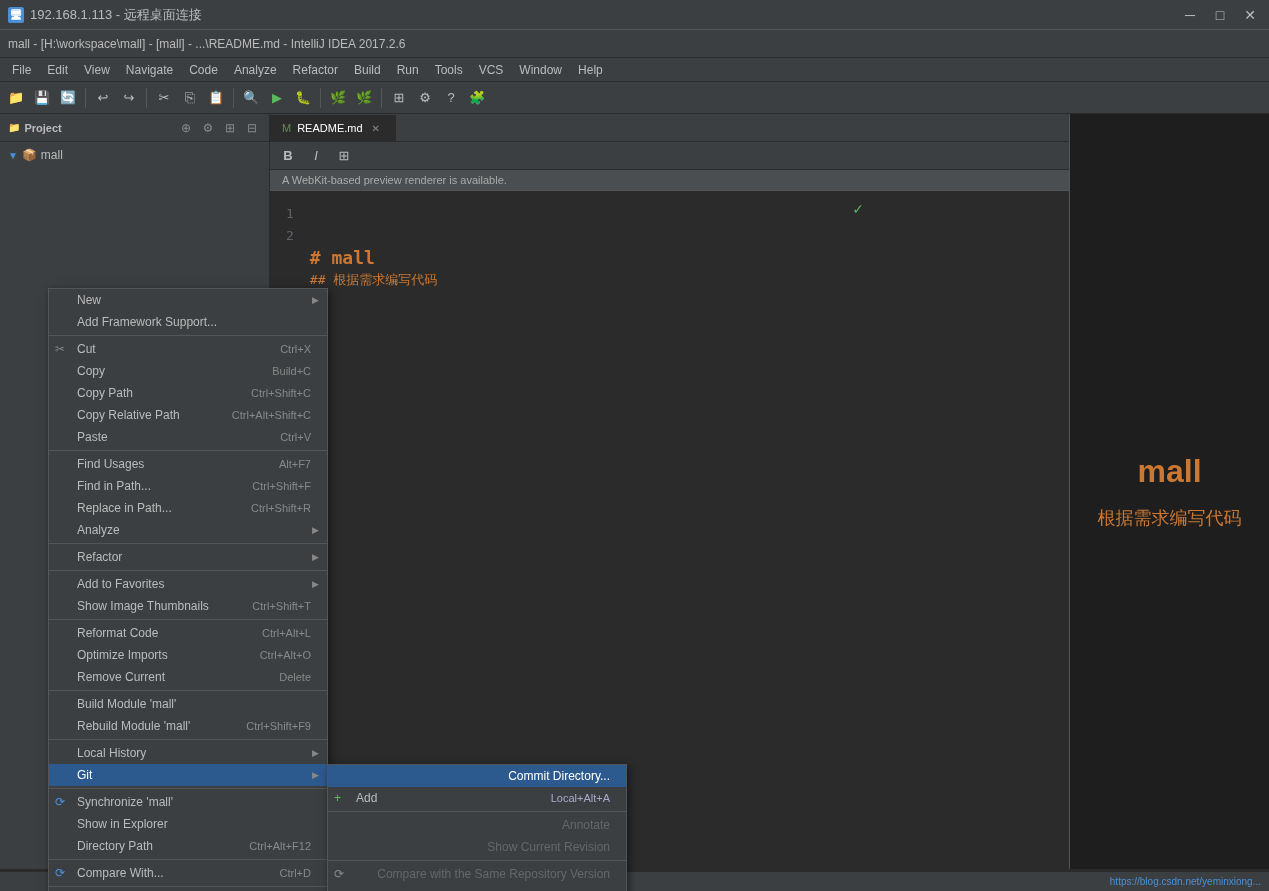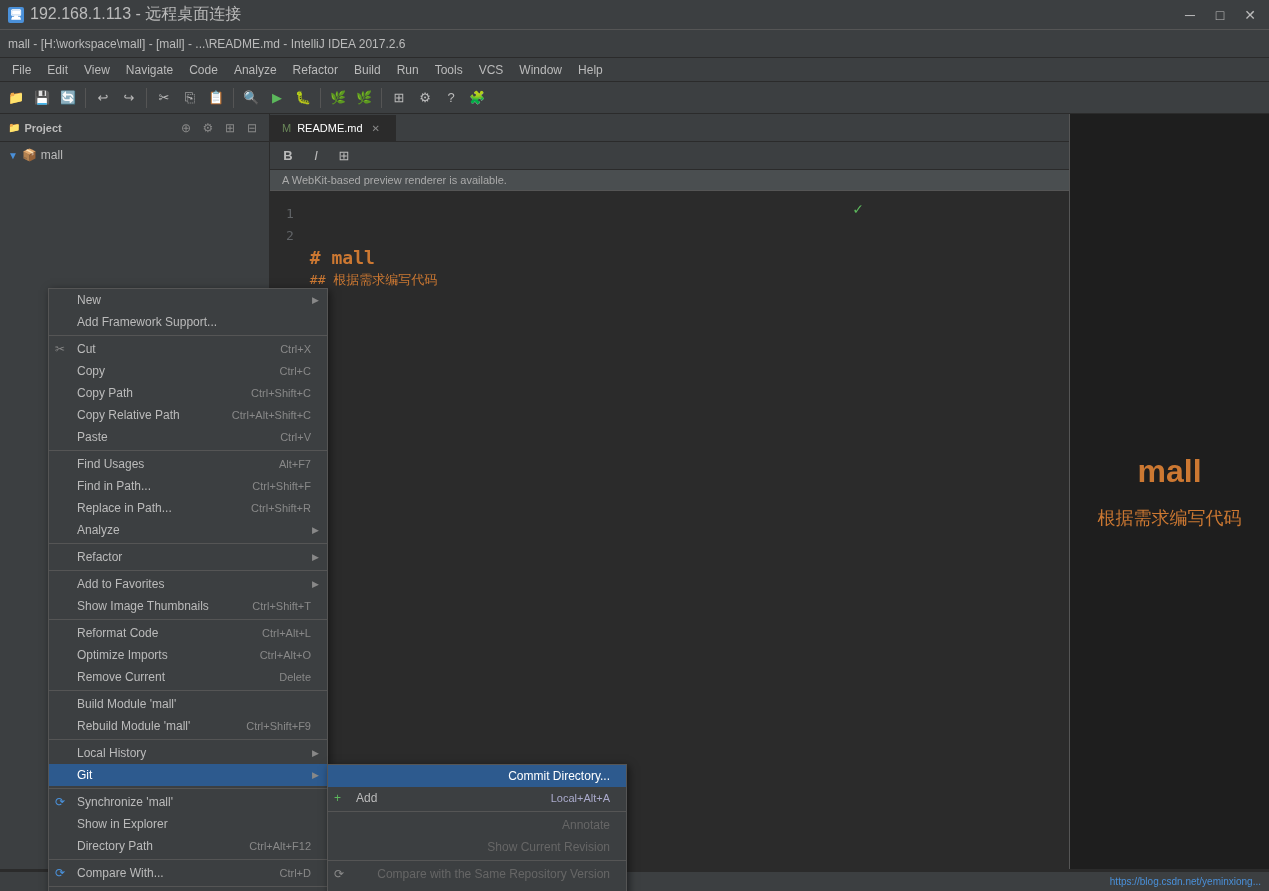--- a/index.html
+++ b/index.html
@@ -27,21 +27,21 @@
       width: 16px; height: 16px;
       background: #4a90d9;
       border-radius: 2px;
       margin-right: 6px;
       font-size: 10px;
       display: flex; align-items: center; justify-content: center;
       color: white; font-weight: bold;
     }
     #title-bar .title-text {
       color: #bbbbbb;
-      font-size: 16px;
+      font-size: 13px;
     }
     #title-bar .window-controls {
       position: absolute;
       right: 8px;
       display: flex;
       gap: 8px;
     }
     .win-btn {
       width: 22px; height: 22px;
       display: flex; align-items: center; justify-content: center;
@@ -469,21 +469,21 @@
       <span>Add Framework Support...</span>
     </div>
     <div class="ctx-separator"></div>
     <div class="ctx-item">
       <span class="ctx-icon">✂</span>
       <span>Cut</span>
       <span class="shortcut">Ctrl+X</span>
     </div>
     <div class="ctx-item">
       <span>Copy</span>
-      <span class="shortcut">Ctrl+C</span>
+      <span class="shortcut">Build+C</span>
     </div>
     <div class="ctx-item">
       <span>Copy Path</span>
       <span class="shortcut">Ctrl+Shift+C</span>
     </div>
     <div class="ctx-item">
       <span>Copy Relative Path</span>
       <span class="shortcut">Ctrl+Alt+Shift+C</span>
     </div>
     <div class="ctx-item">

